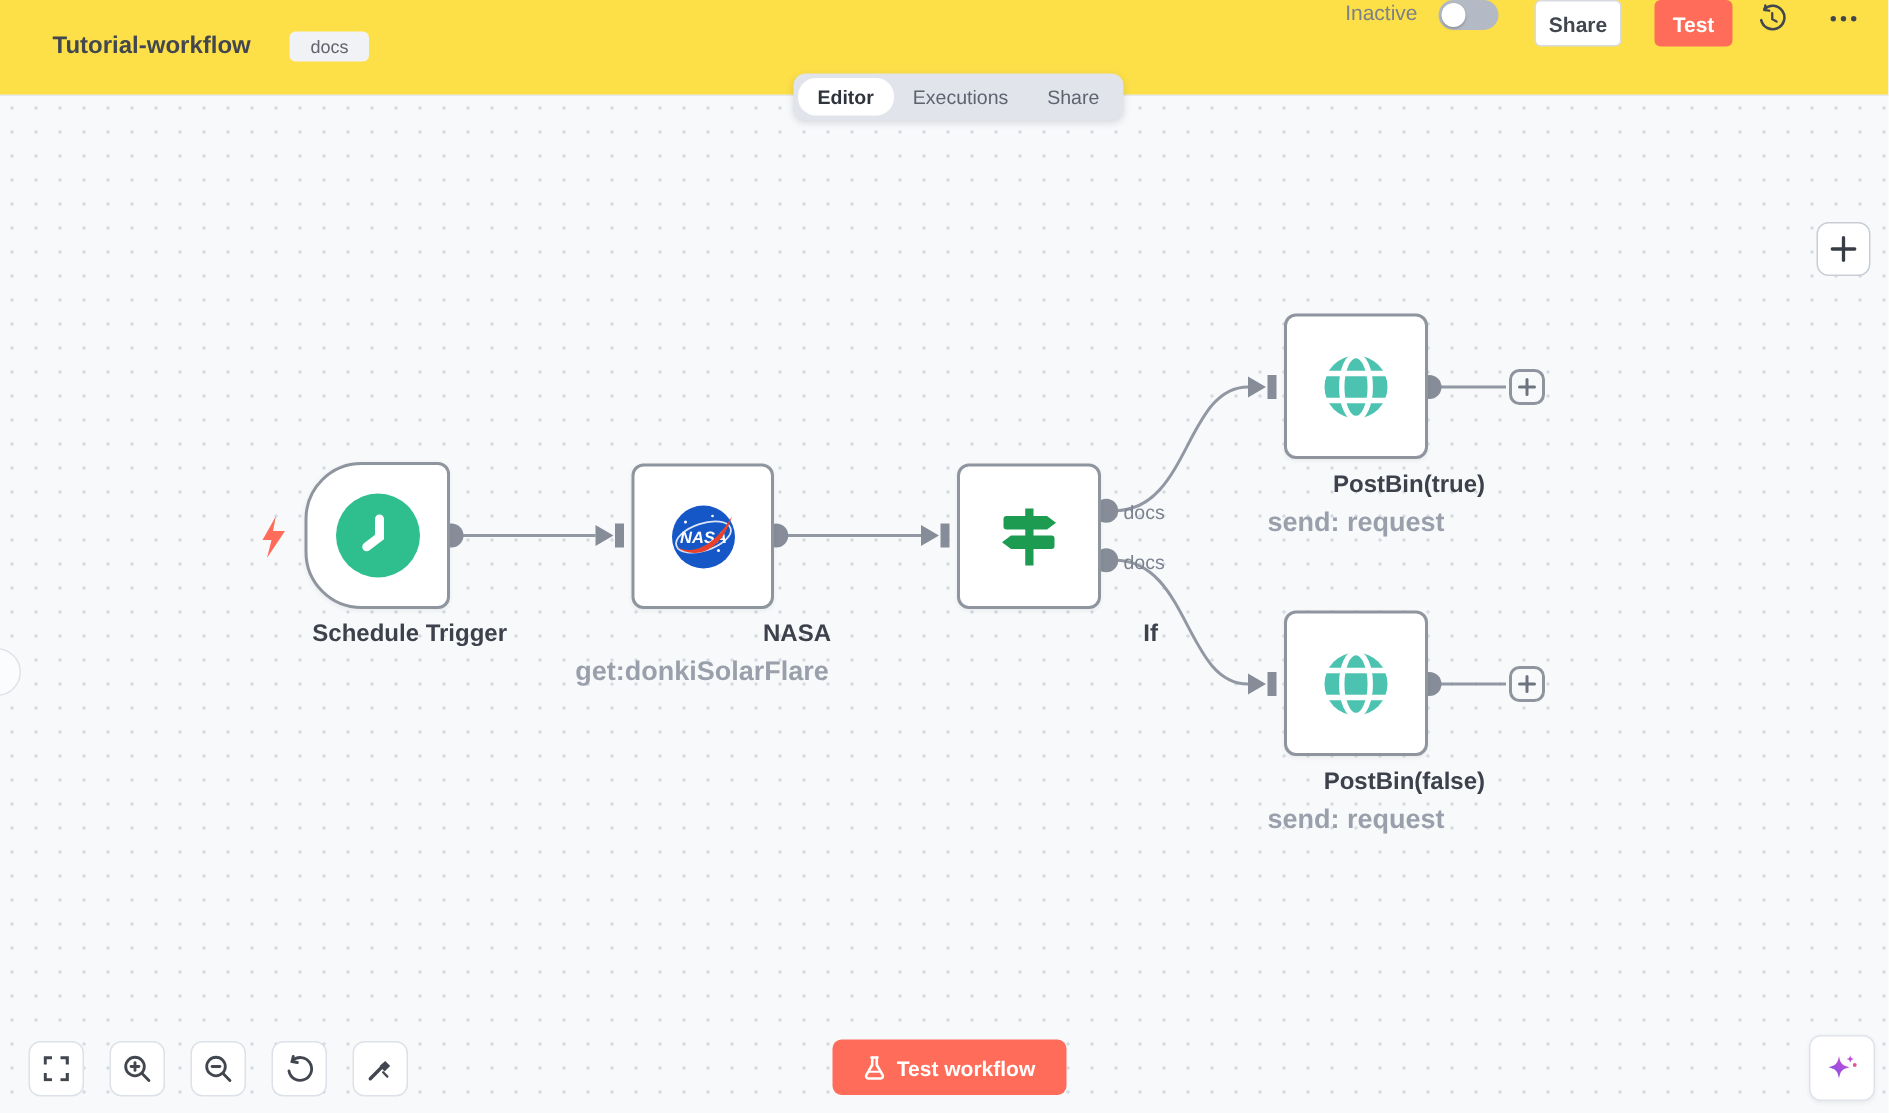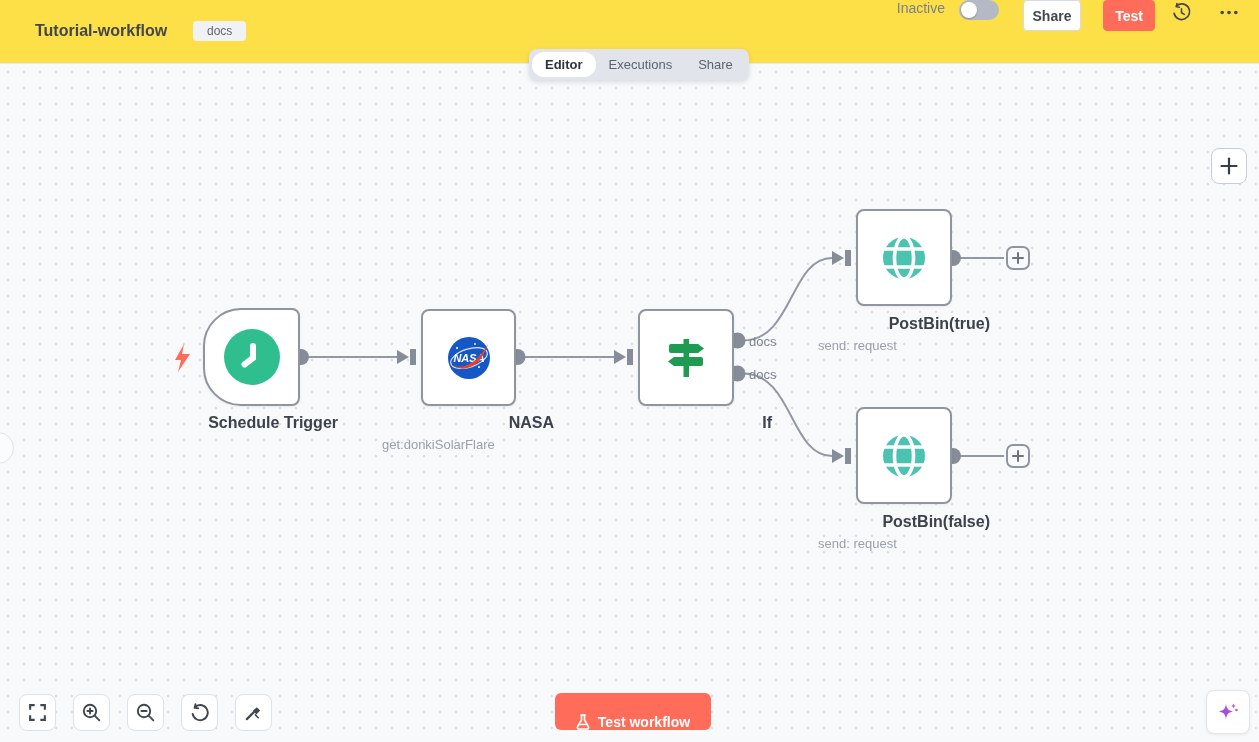--- a/index.html
+++ b/index.html
@@ -32,21 +32,21 @@
   
   .canvas { position:absolute; left:0; top:64px; width:1259px; height:678px; background:#f8f9fb;
             background-image:radial-gradient(circle,#d8dce3 1px,transparent 1.2px); background-size:16px 16px; }
   .edges { position:absolute; left:0; top:0; width:1259px; height:678px; z-index:1; }
 
   .node { position:absolute; width:96px; height:97px; background:#fff; border:2px solid #8f959e;
           border-radius:8px; z-index:5; display:flex; align-items:center; justify-content:center;
           box-shadow:0 1px 3px rgba(40,50,70,.07); cursor:pointer; }
   .node.trigger { border-radius:38px 8px 8px 38px; }
   .node-label { position:absolute; text-align:right; font-size:16px; font-weight:600; color:#3c414b; z-index:6; }
-  .node-sub   { position:absolute; text-align:left; font-size:13px; color:#9aa0ab; z-index:6; }
+  .node-sub   { position:absolute; text-align:center; font-size:18px; color:#9aa0ab; z-index:6;font-weight:bold; }
   .out-label  { position:absolute; font-size:13px; color:#7b8290; z-index:6; }
 
   .clock-circle { width:56px; height:56px; border-radius:50%; background:#2fbf8f;
                   display:flex; align-items:center; justify-content:center; }
 
   .plus-sq { position:absolute; width:24px; height:24px; border:2px solid #8f959e; border-radius:7px;
              background:#f8f9fb; color:#6e747e; display:flex; align-items:center; justify-content:center;
              z-index:5; cursor:pointer; }
 
   .add-node-btn { position:absolute; right:12px; top:84px; width:36px; height:36px; background:#fff;
@@ -55,21 +55,21 @@
 
   .panel-handle { position:absolute; left:-18px; top:368px; width:32px; height:32px; border-radius:50%;
                   background:#fbfcfd; border:1px solid #dfe3e9; z-index:4; }
 
   
   .zoom-toolbar { position:absolute; left:19px; bottom:11px; display:flex; gap:17px; z-index:20; }
   .tool-btn { width:37px; height:37px; background:#fff; border:1px solid #dde1e8; border-radius:8px;
               display:flex; align-items:center; justify-content:center; cursor:pointer; color:#42474f; }
   .test-btn { position:absolute; left:555px; bottom:12px; width:156px; height:37px; background:#ff6d5a;
               border:none; border-radius:6px; color:#fff; font-size:14px; font-weight:700;
-              display:flex; align-items:flex-end; justify-content:center; gap:8px; cursor:pointer; z-index:20;
+              display:flex; align-items:center; justify-content:center; gap:8px; cursor:pointer; z-index:20;
               font-family:"Liberation Sans","DejaVu Sans",sans-serif; }
   .ai-btn { position:absolute; right:9px; bottom:8px; width:44px; height:44px; background:#fff;
             border:1px solid #e0e3ea; border-radius:8px; display:flex; align-items:center;
             justify-content:center; cursor:pointer; z-index:20; box-shadow:0 1px 3px rgba(40,50,70,.08); }
 </style>
 </head>
 <body>
 
 <div class="header">
   <span class="wf-title">Tutorial-workflow</span>

